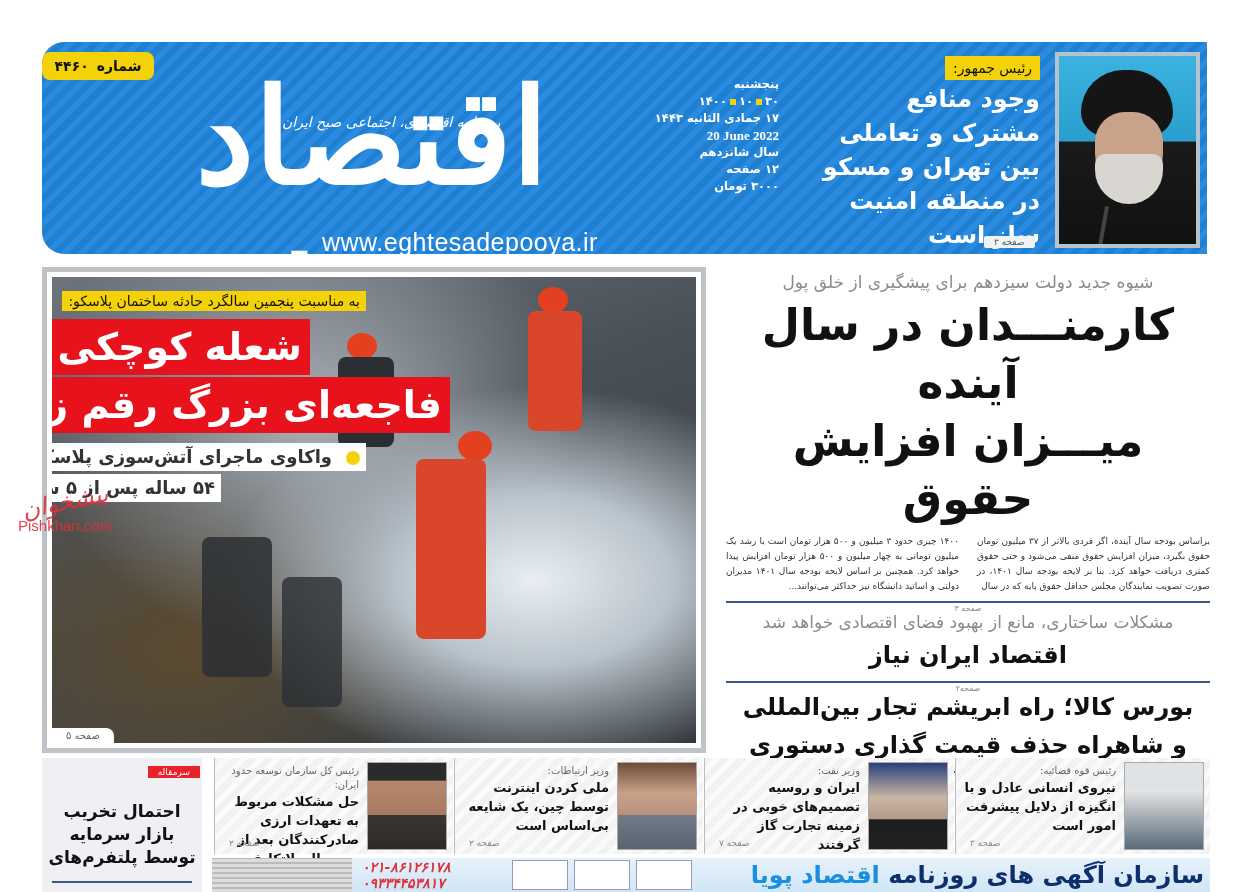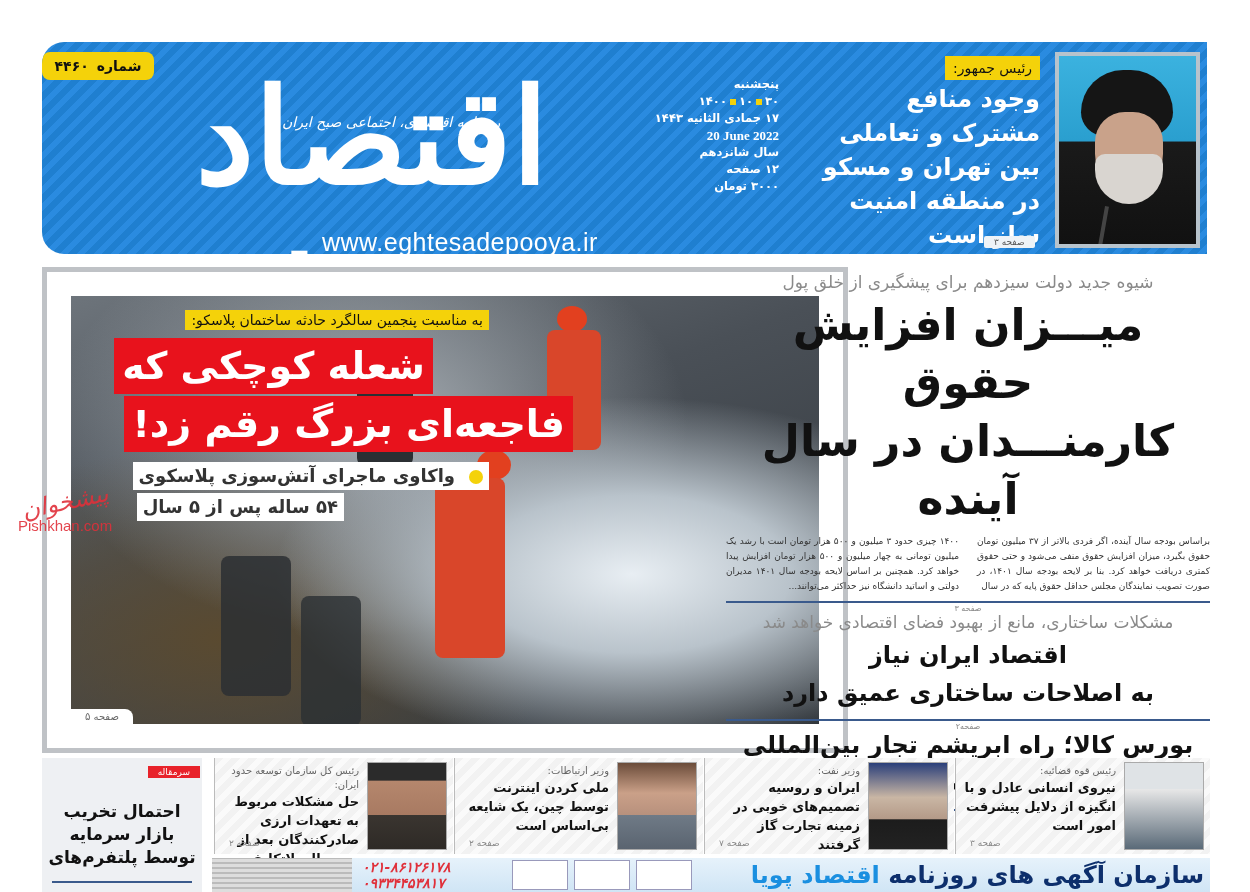--- a/index.html
+++ b/index.html
@@ -55,22 +55,22 @@
     border: 4px solid #b7c3cc; background: linear-gradient(180deg, #3bb2df 0%, #2a9fcf 45%, #1a1a1a 46%, #111 100%);
     overflow: hidden;
   }
   .pres-photo .turban { position: absolute; left: 22px; top: 14px; width: 92px; height: 66px; background: #151515; border-radius: 46px 46px 26px 26px; }
   .pres-photo .face { position: absolute; left: 36px; top: 56px; width: 68px; height: 76px; background: #c9a28a; border-radius: 30px 30px 34px 34px; }
   .pres-photo .beard { position: absolute; left: 36px; top: 98px; width: 68px; height: 50px; background: #d9d5d0; border-radius: 10px 10px 34px 34px; }
   .pres-photo .mic { position: absolute; left: 42px; top: 150px; width: 4px; height: 46px; background: #444; transform: rotate(10deg); }
 
   
   .feature {
-    position: absolute; left: 42px; top: 267px; width: 806px; height: 486px;
-    border: 5px solid #bfc2c6; background: #fff; padding: 24px;
+    position: absolute; left: 42px; top: 267px; width: 664px; height: 486px;
+    border: 5px solid #bfc2c6; background: #fff; padding: 5px;
   }
   .feature-photo {
     position: relative; width: 100%; height: 100%; overflow: hidden;
     background:
       radial-gradient(ellipse at 75% 65%, #e8eef3 0%, #b9c3cb 20%, rgba(90,100,110,0) 45%),
       radial-gradient(ellipse at 40% 30%, #a9b0b6 0%, rgba(80,86,92,0) 50%),
       radial-gradient(ellipse at 20% 80%, #5a4a30 0%, rgba(40,40,40,0) 40%),
       linear-gradient(160deg, #6d747b 0%, #4a5057 40%, #2e3338 100%);
   }
   .ff { position: absolute; border-radius: 8px; }
@@ -204,31 +204,30 @@
     </div>
   </div>
 
   <div class="watermark">
     <span class="fa">پیشخوان</span>
     <span class="en">Pishkhan.com</span>
   </div>
 
   <div class="right-col">
     <div class="sub-gray">شیوه جدید دولت سیزدهم برای پیشگیری از خلق پول</div>
+    <div class="huge">کارمنـــدان در سال آینده</div>
     <div class="huge">میـــزان افزایش حقوق</div>
-    <div class="huge">کارمنـــدان در سال آینده</div>
     <div class="body-cols">
       <p>براساس بودجه سال آینده، اگر فردی بالاتر از ۳۷ میلیون تومان حقوق بگیرد، میزان افزایش حقوق منفی می‌شود و حتی حقوق کمتری دریافت خواهد کرد. بنا بر لایحه بودجه سال ۱۴۰۱، در صورت تصویب نمایندگان مجلس حداقل حقوق پایه که در سال</p>
       <p>۱۴۰۰ چیزی حدود ۳ میلیون و ۵۰۰ هزار تومان است با رشد یک میلیون تومانی به چهار میلیون و ۵۰۰ هزار تومان افزایش پیدا خواهد کرد. همچنین بر اساس لایحه بودجه سال ۱۴۰۱ مدیران دولتی و اساتید دانشگاه نیز حداکثر می‌توانند...</p>
     </div>
     <div class="divider"><span>صفحه ۳</span></div>
 
     <div class="sub-gray">مشکلات ساختاری، مانع از بهبود فضای اقتصادی خواهد شد</div>
     <div class="h2">اقتصاد ایران نیاز</div>
-    <div class="h2">به اصلاحات ساختاری عمیق دارد</div>
     <div class="divider"><span>صفحه۲</span></div>
 
     <div class="h2">بورس کالا؛ راه ابریشم تجار بین‌المللی</div>
     <div class="h2">و شاهراه حذف قیمت گذاری دستوری</div>
     <div class="divider"><span>صفحه۴</span></div>
   </div>
 
   <div class="bottom-row">
     <div class="editorial">
       <div class="editorial-badge">سرمقاله</div>

